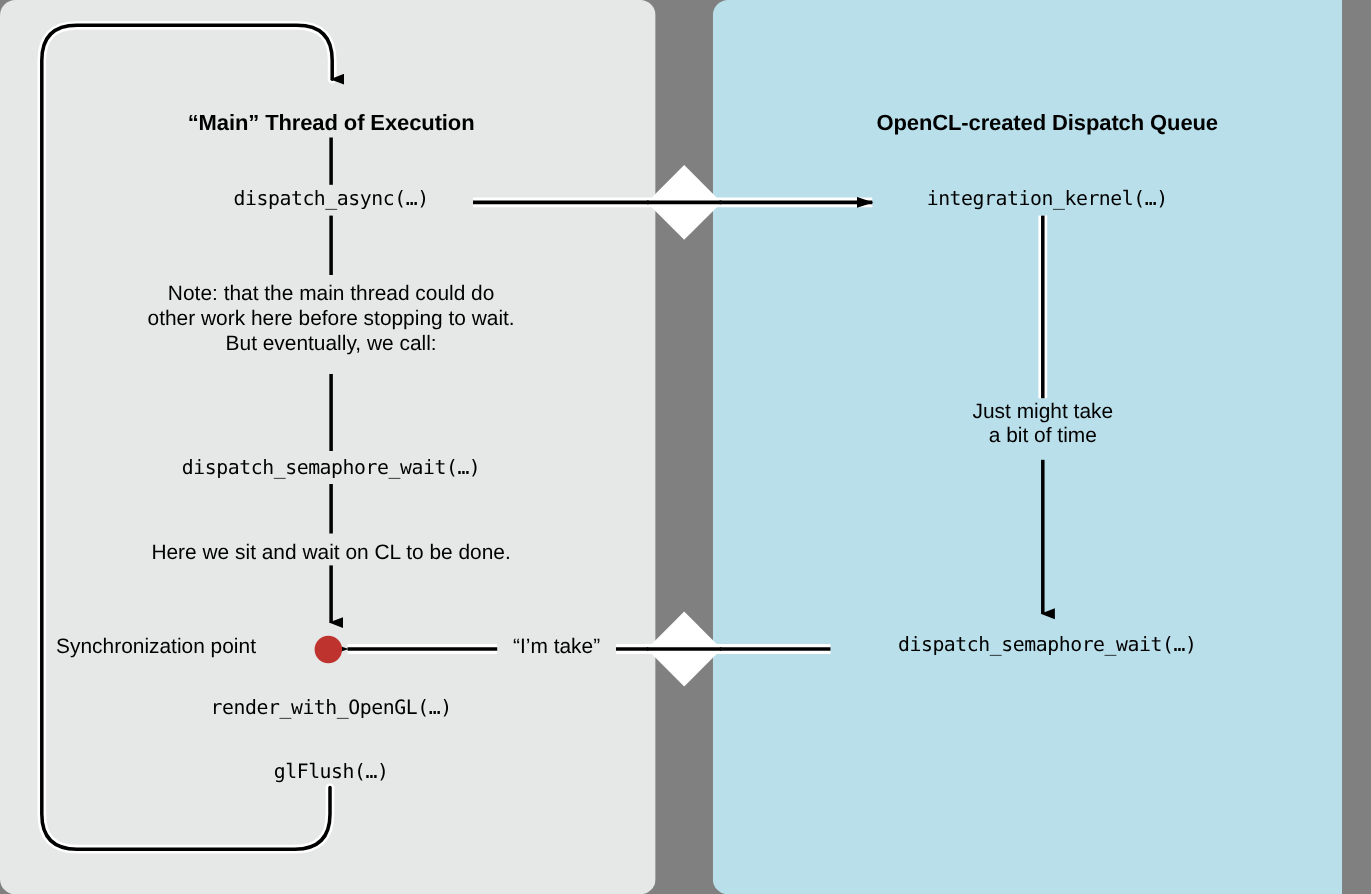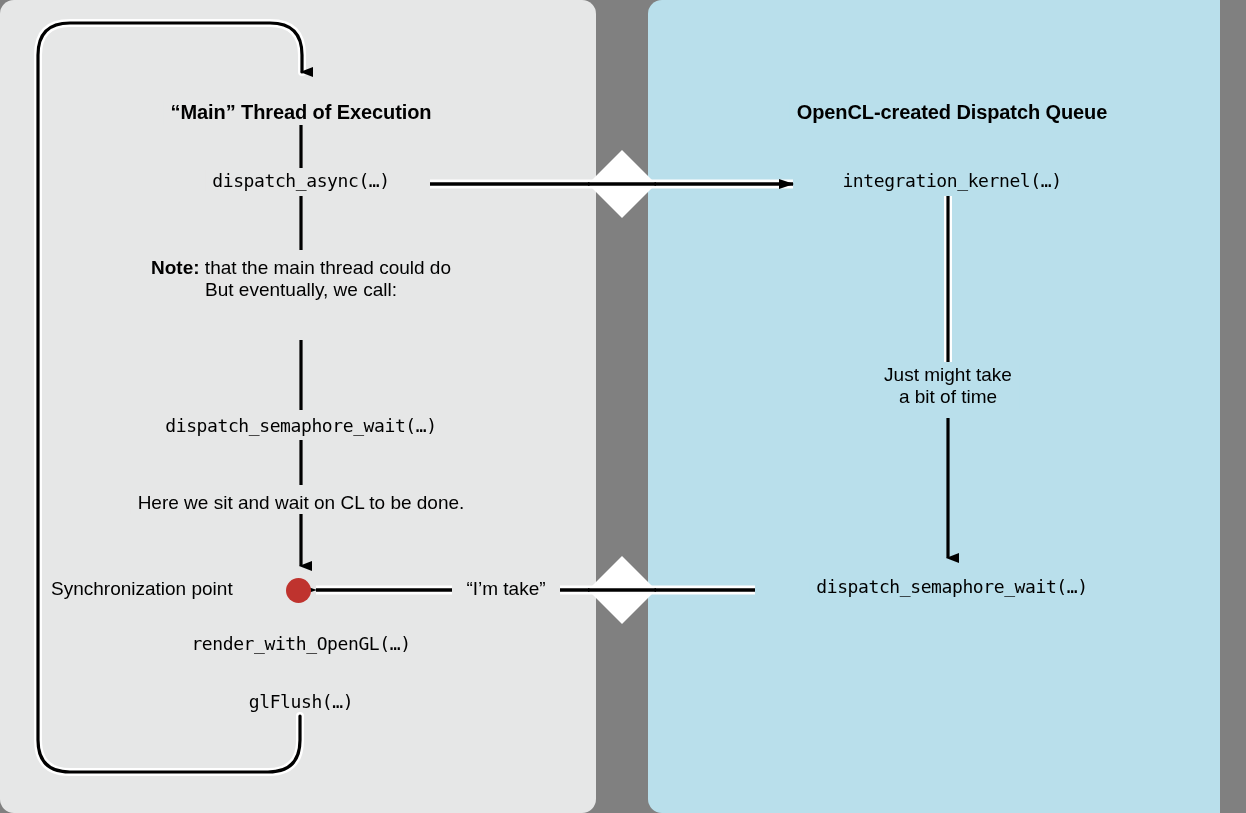--- a/index.html
+++ b/index.html
@@ -63,21 +63,21 @@
     font-family: "DejaVu Sans Mono", monospace;
     font-size: 18px;
     letter-spacing: -0.4px;
   }
   .prose {
     font-family: "Liberation Sans", sans-serif;
     font-size: 19px;
     text-align: center;
     white-space: normal;
   }
-  .prose b { font-weight: bold; }
+  .prose b { font-weight: normal; }
   .center-x {
     transform: translateX(-50%);
   }
 
   
   .halo {
     background: transparent;
   }
   .halo.on-main  { background: #e6e7e7; padding: 0 7px; }
   .halo.on-queue { background: #b9dfeb; padding: 0 7px; }
@@ -164,20 +164,21 @@
 
   <div class="lbl title center-x halo on-main" style="left:301px; top:101px;">“Main” Thread of Execution</div>
 
   <div class="lbl code center-x halo on-main" style="left:301px; top:170px;">dispatch_async(…)</div>
 
   <div class="lbl prose center-x" style="left:301px; top:257px; width:470px;">
     <div>
       <b>Note:</b>
       <span>that the main thread could do</span>
     </div>
+    <div>other work here before stopping to wait.</div>
     <div>But eventually, we call:</div>
   </div>
 
   <div class="lbl code center-x halo on-main" style="left:301px; top:415px;">dispatch_semaphore_wait(…)</div>
 
   <div class="lbl prose center-x halo on-main" style="left:301px; top:492px;">Here we sit and wait on CL to be done.</div>
 
   <div class="lbl prose" style="left:51px; top:578px; text-align:center;">Synchronization point</div>
 
   <div class="lbl code center-x halo on-main" style="left:301px; top:633px;">render_with_OpenGL(…)</div>

